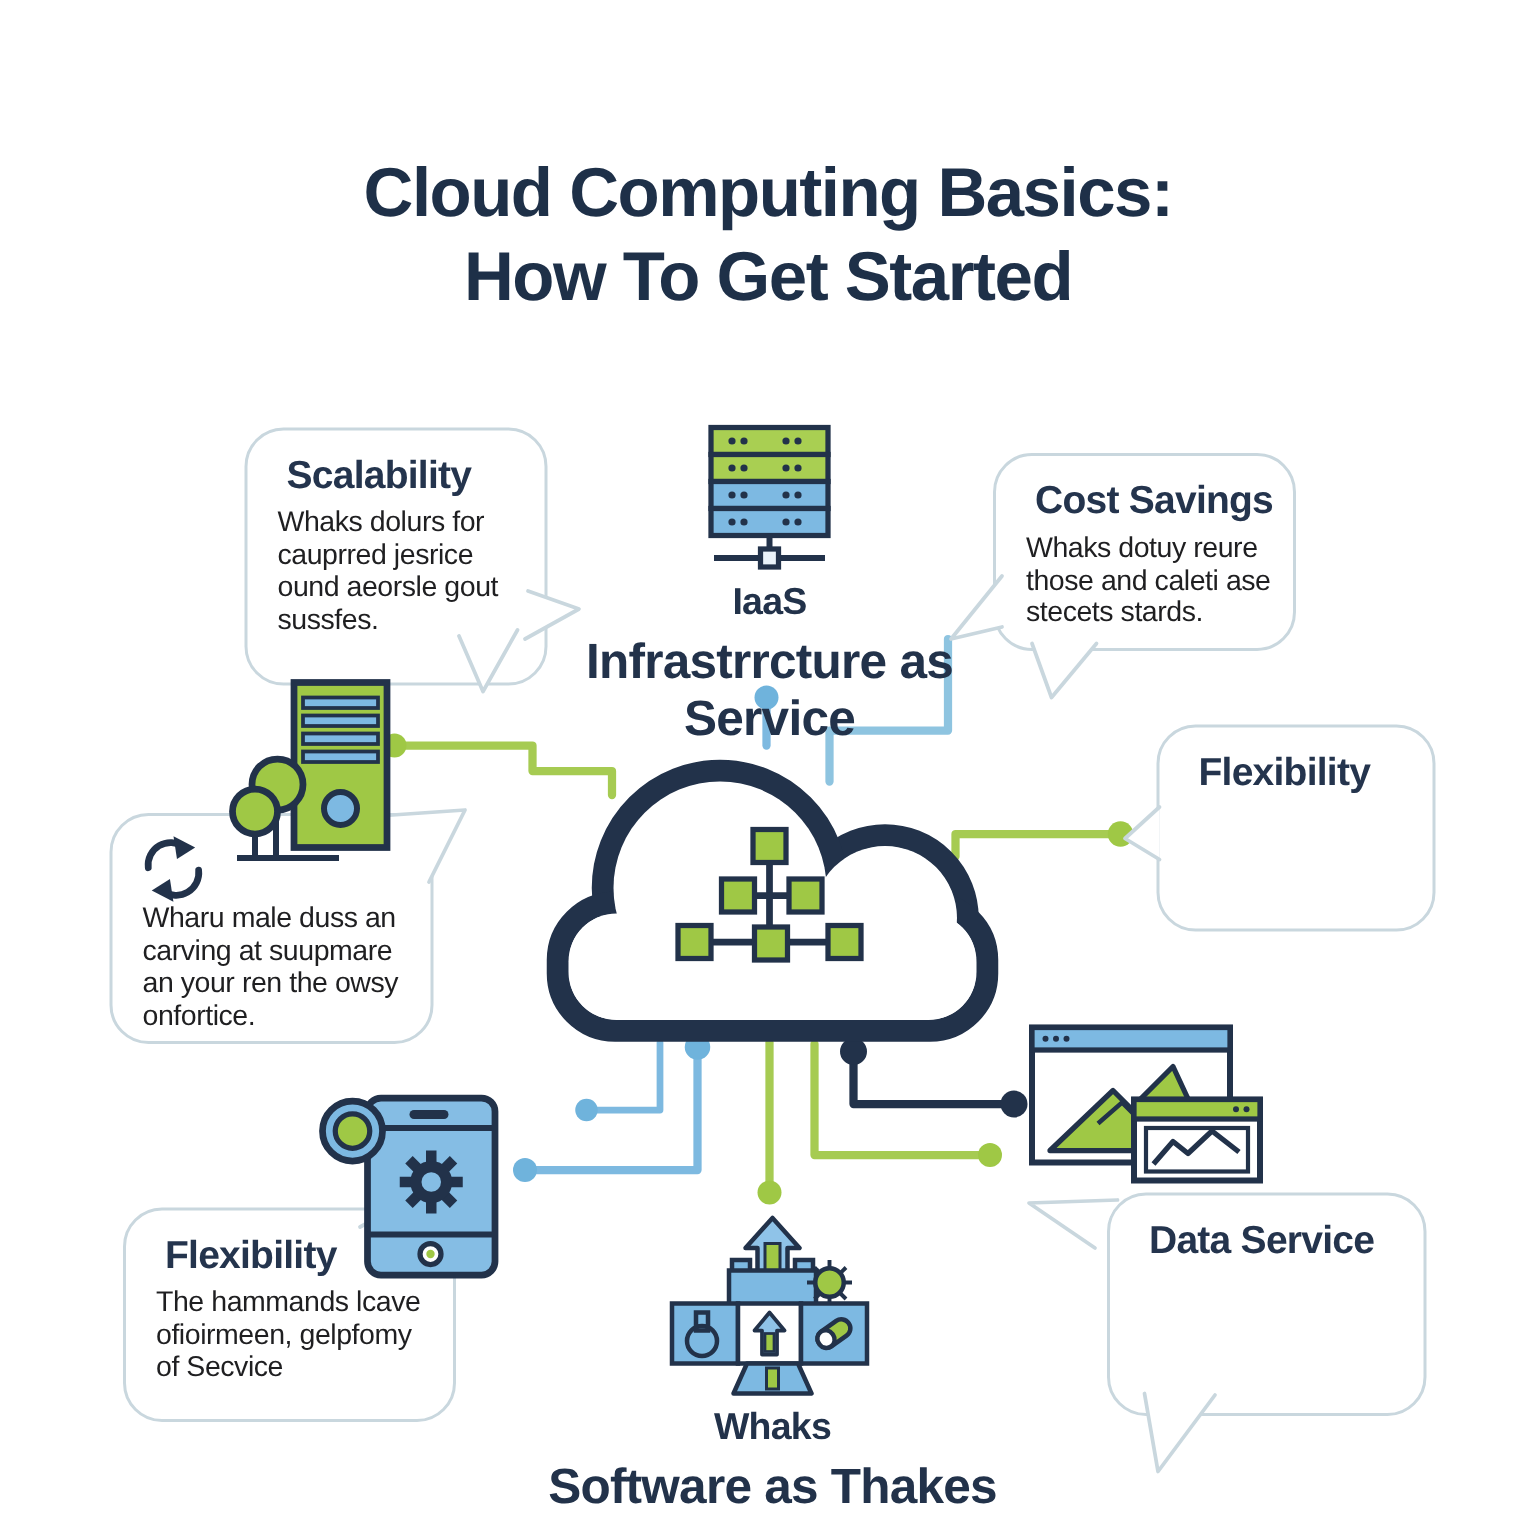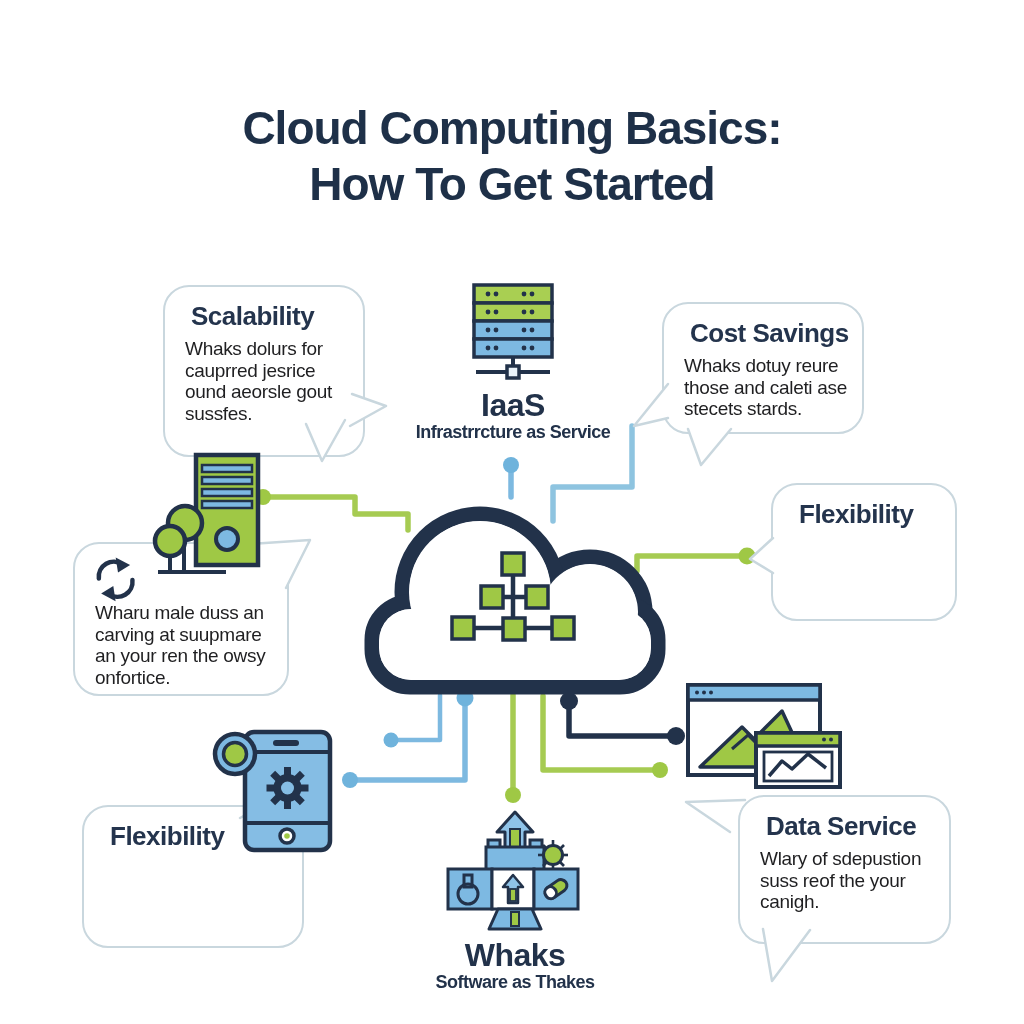--- a/index.html
+++ b/index.html
@@ -7,22 +7,22 @@
           font-family:"Liberation Sans", sans-serif;margin-top:32px;}
   .abs{position:absolute;}
   .title{width:1024px;text-align:center;top:68px;left:0;color:#1e3048;font-weight:bold;
          font-size:46px;line-height:1.22;letter-spacing:-1px;}
   .bubble{position:absolute;background:#ffffff;border:2.5px solid #c9d7de;border-radius:26px;z-index:2;}
   .bubble .b-title{color:#24344d;font-weight:bold;font-size:26px;letter-spacing:-0.5px;
                    margin:14px 0 6px 0;padding-left:26px;}
   .bubble .b-body{color:#1f1f21;font-size:19px;line-height:1.14;letter-spacing:-0.3px;
                   padding-left:20px;}
   .center-label{position:absolute;text-align:center;color:#22324a;font-weight:bold;z-index:2;}
-  .abbr{font-size:32px;letter-spacing:-0.5px;}
-  .full{font-size:18px;letter-spacing:-0.5px;}
+  .abbr{font-size:25px;letter-spacing:-0.5px;}
+  .full{font-size:33px;letter-spacing:-0.5px;}
   svg{display:block;}
   .decor{z-index:1;pointer-events:none;}
   .tails{z-index:3;pointer-events:none;}
   .icon{z-index:4;}
 </style>
 </head>
 <body>
 
 <div id="canvas">
 
@@ -77,25 +77,25 @@
   <div class="bubble" style="left:771px;top:451px;width:182px;height:134px">
     <div class="b-title">Flexibility</div>
   </div>
 
   <div class="bubble" style="left:73px;top:510px;width:212px;height:150px">
     <div class="b-body" style="width:186px;margin-top:58px">Wharu male duss an carving at suupmare an your ren the owsy onfortice.</div>
   </div>
 
   <div class="bubble" style="left:82px;top:773px;width:218px;height:139px">
     <div class="b-title">Flexibility</div>
+    <div class="b-body" style="width:186px">The hammands lcave ofioirmeen, gelpfomy of Secvice</div>
   </div>
 
   <div class="bubble" style="left:738px;top:763px;width:209px;height:145px">
     <div class="b-title">Data Service</div>
-    <div class="b-body" style="width:176px">Wlary of sdepustion suss reof the your canigh.</div>
   </div>
 
   <svg class="abs tails" style="left:0;top:0" width="1024" height="1024" viewBox="0 0 1024 1024">
     <g fill="#ffffff" stroke="#c9d7de" stroke-width="2.5" stroke-linejoin="round" stroke-linecap="round">
       <path d="M 352 362 L 386 374 L 350 394"></path>
       <path d="M 306 392 L 322 429 L 345 388"></path>
       <path d="M 668 352 L 634 394 L 668 386"></path>
       <path d="M 688 397 L 701 433 L 731 397"></path>
       <path d="M 773 506 L 750 527 L 773 541"></path>
       <path d="M 252 512 L 310 508 L 286 556"></path>

